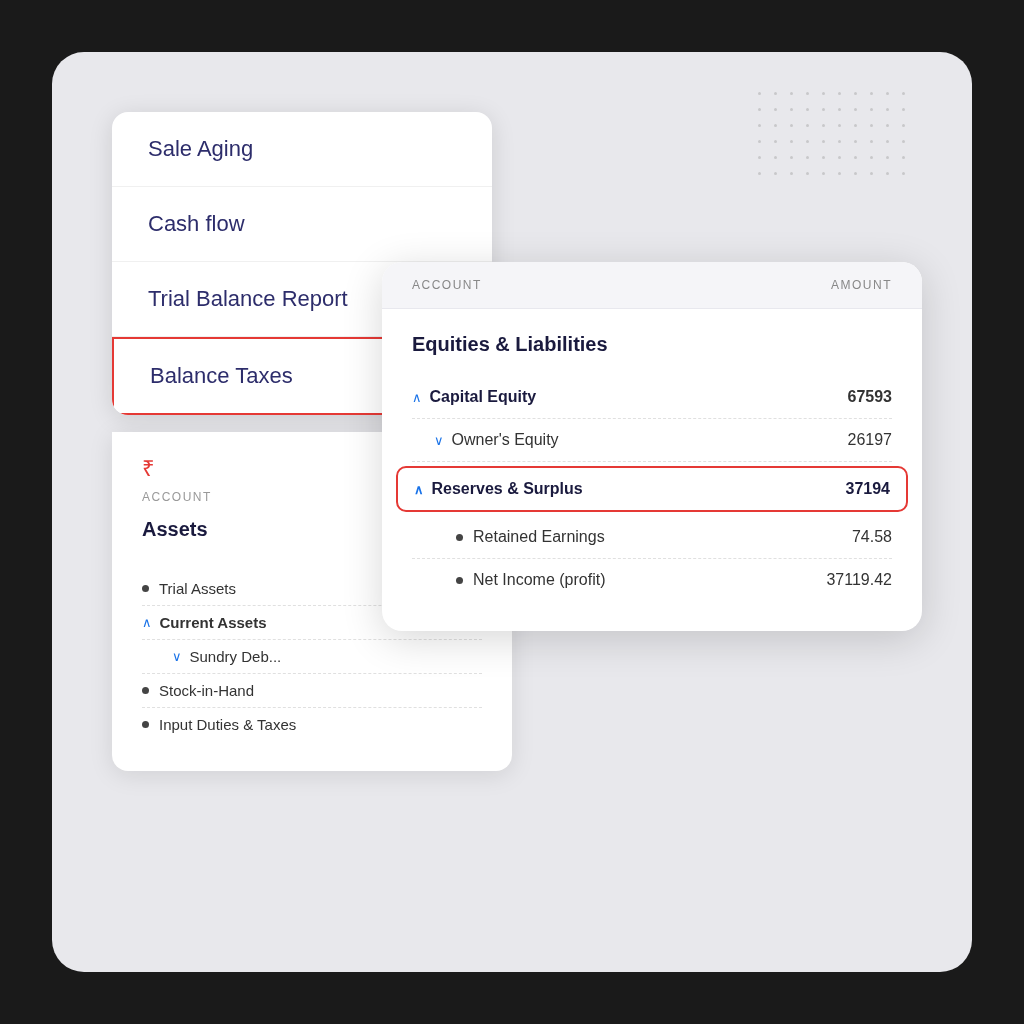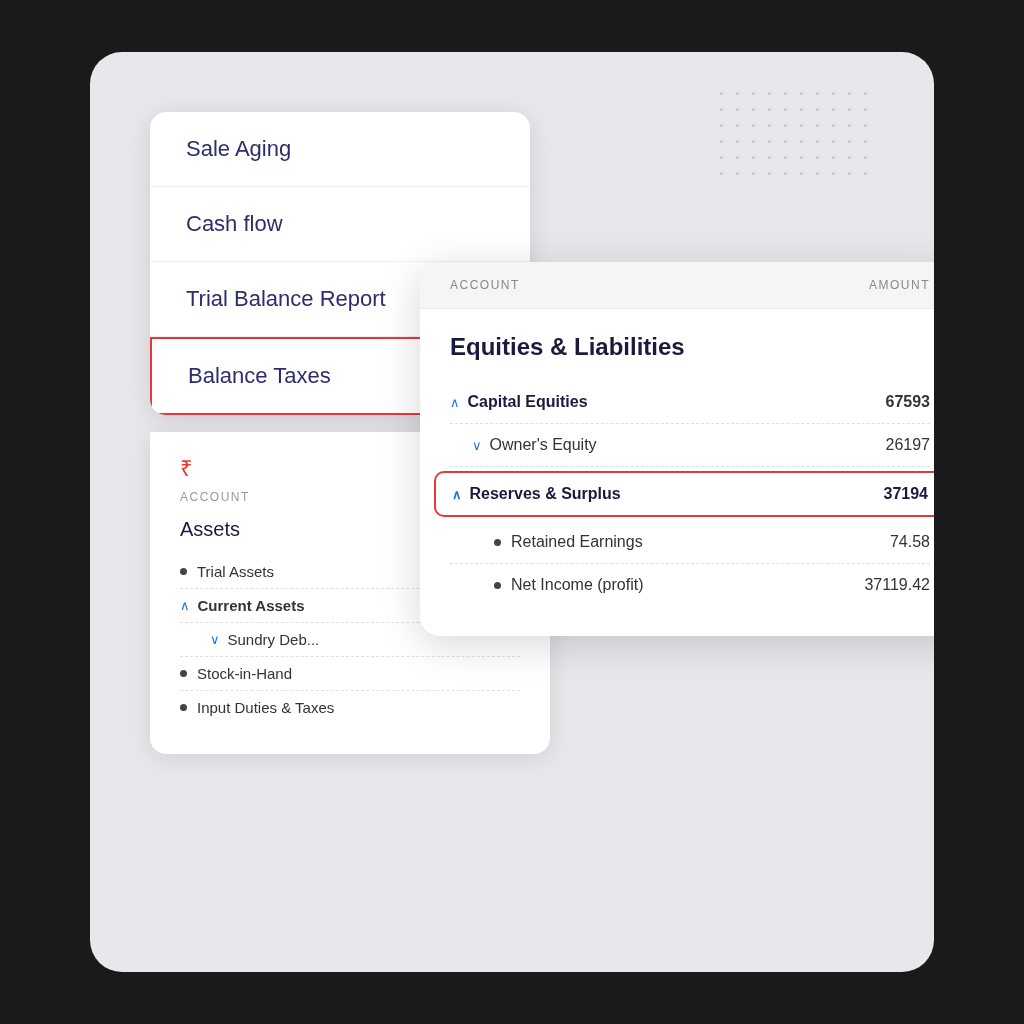--- a/index.html
+++ b/index.html
@@ -9,21 +9,21 @@
       display: flex;
       align-items: center;
       justify-content: center;
       width: 1024px;
       height: 1024px;
       overflow: hidden;
       font-family: 'Segoe UI', Arial, sans-serif;
     }
 
     .outer-container {
-      width: 844px;
+      width: 920px;
       height: 920px;
       background: #e8e8ec;
       border-radius: 32px;
       position: relative;
       overflow: hidden;
     }
 
     
     .dot-pattern {
       position: absolute;
@@ -95,23 +95,23 @@
       justify-content: space-between;
       color: #999;
       font-size: 12px;
       letter-spacing: 1.5px;
       text-transform: uppercase;
       margin-bottom: 14px;
     }
 
     .section-title-back {
       font-size: 20px;
-      font-weight: 400;
+      font-weight: 700;
       color: #1a1a3e;
-      margin-bottom: 14px;
+      margin-bottom: 31px;
     }
 
     .back-row {
       display: flex;
       align-items: center;
       padding: 8px 0;
       border-bottom: 1px dashed #e0e0e0;
       font-size: 15px;
       color: #333;
     }
@@ -159,21 +159,21 @@
       text-transform: uppercase;
       color: #888;
       border-bottom: 1px solid #e8e8ee;
     }
 
     .main-card-body {
       padding: 24px 30px 30px 30px;
     }
 
     .section-title {
-      font-size: 24px;
+      font-size: 20px;
       font-weight: 700;
       color: #1a1a3e;
       margin-bottom: 20px;
     }
 
     .table-row {
       display: flex;
       justify-content: space-between;
       align-items: center;
       padding: 12px 0;
@@ -336,21 +336,21 @@
     <div class="main-card-header">
       <span>ACCOUNT</span>
       <span>AMOUNT</span>
     </div>
     <div class="main-card-body">
       <div class="section-title">Equities &amp; Liabilities</div>
       <div id="main-rows-container">
           <div class="table-row" style="padding-left: 0px;">
             <div class="row-left">
               <span class="blue-chevron">∧ </span>
-              <span class="label-bold">Capital Equities</span>
+              <span class="label-bold">Capital Equity</span>
             </div>
             <div class="row-amount" style="font-weight: 700;">67593</div>
           </div>
           <div class="table-row" style="padding-left: 22px;">
             <div class="row-left">
               <span class="blue-chevron">∨ </span>
               <span class="label-normal">Owner's Equity</span>
             </div>
             <div class="row-amount">26197</div>
           </div>

